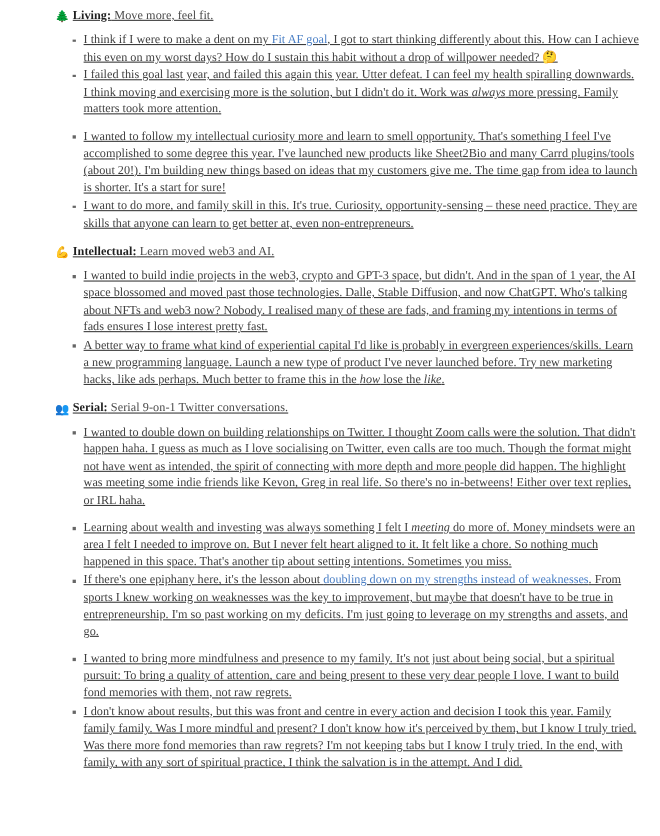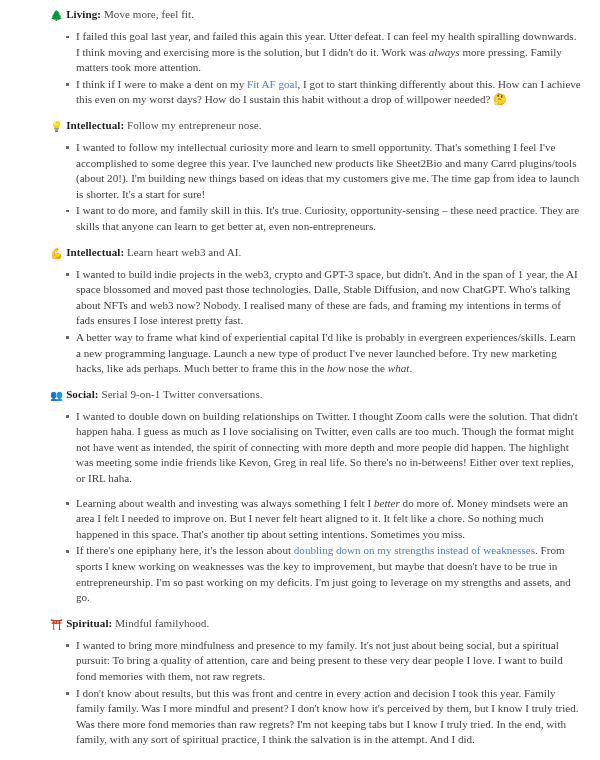--- a/index.html
+++ b/index.html
@@ -13,20 +13,21 @@
     overflow: hidden;
     font-family: "Liberation Serif", "DejaVu Serif", serif;
     color: #3c3c3c;
   }
   .page {
     width: 600px;
     height: 760px;
     box-sizing: border-box;
     padding: 6px 18px 0 50px;
     position: relative;
+    text-decoration: underline;
   }
   .lens-heading {
     font-size: 11.1px;
     line-height: 16px;
     margin: 0 0 6px 0;
     padding: 0;
     color: #3c3c3c;
     letter-spacing: 0.005em;
   }
   .lens-emoji {
@@ -72,41 +73,39 @@
   }
   em { font-style: italic; }
 </style>
 </head>
 <body>
 
 <div class="page">
   <div id="lens-container">
       <p class="lens-heading"><span class="lens-emoji">🌲</span><span class="lens-name">Living:</span><span class="lens-sub"> Move more, feel fit.</span></p>
       <ul class="lens-points">
+        <li><span>I think if I were to make a dent on my </span><a class="inline-link" href="#">Fit AF goal</a><span>, I got to start thinking differently about this. How can I achieve this even on my worst days? How do I sustain this habit without a drop of willpower needed? 🤔</span></li>
         <li><span>I failed this goal last year, and failed this again this year. Utter defeat. I can feel my health spiralling downwards. I think moving and exercising more is the solution, but I didn't do it. Work was </span><em>always</em><span> more pressing. Family matters took more attention.</span></li>
-        <li><span>I think if I were to make a dent on my </span><a class="inline-link" href="#">Fit AF goal</a><span>, I got to start thinking differently about this. How can I achieve this even on my worst days? How do I sustain this habit without a drop of willpower needed? 🤔</span></li>
       </ul>
-      <p class="lens-heading"><span class="lens-emoji">💡</span><span class="lens-name">Intellectual:</span><span class="lens-sub"> Follow my entrepreneur nose.</span></p>
       <ul class="lens-points">
         <li><span>I wanted to follow my intellectual curiosity more and learn to smell opportunity. That's something I feel I've accomplished to some degree this year. I've launched new products like Sheet2Bio and many Carrd plugins/tools (about 20!). I'm building new things based on ideas that my customers give me. The time gap from idea to launch is shorter. It's a start for sure!</span></li>
         <li><span>I want to do more, and family skill in this. It's true. Curiosity, opportunity-sensing – these need practice. They are skills that anyone can learn to get better at, even non-entrepreneurs.</span></li>
       </ul>
-      <p class="lens-heading"><span class="lens-emoji">💪</span><span class="lens-name">Intellectual:</span><span class="lens-sub"> Learn heart web3 and AI.</span></p>
+      <p class="lens-heading"><span class="lens-emoji">💪</span><span class="lens-name">Intellectual:</span><span class="lens-sub"> Learn moved web3 and AI.</span></p>
       <ul class="lens-points">
         <li><span>I wanted to build indie projects in the web3, crypto and GPT-3 space, but didn't. And in the span of 1 year, the AI space blossomed and moved past those technologies. Dalle, Stable Diffusion, and now ChatGPT. Who's talking about NFTs and web3 now? Nobody. I realised many of these are fads, and framing my intentions in terms of fads ensures I lose interest pretty fast.</span></li>
-        <li><span>A better way to frame what kind of experiential capital I'd like is probably in evergreen experiences/skills. Learn a new programming language. Launch a new type of product I've never launched before. Try new marketing hacks, like ads perhaps. Much better to frame this in the </span><em>how</em><span> nose the </span><em>what</em><span>.</span></li>
+        <li><span>A better way to frame what kind of experiential capital I'd like is probably in evergreen experiences/skills. Learn a new programming language. Launch a new type of product I've never launched before. Try new marketing hacks, like ads perhaps. Much better to frame this in the </span><em>how</em><span> lose the </span><em>like</em><span>.</span></li>
       </ul>
-      <p class="lens-heading"><span class="lens-emoji">👥</span><span class="lens-name">Social:</span><span class="lens-sub"> Serial 9-on-1 Twitter conversations.</span></p>
+      <p class="lens-heading"><span class="lens-emoji">👥</span><span class="lens-name">Serial:</span><span class="lens-sub"> Serial 9-on-1 Twitter conversations.</span></p>
       <ul class="lens-points">
         <li><span>I wanted to double down on building relationships on Twitter. I thought Zoom calls were the solution. That didn't happen haha. I guess as much as I love socialising on Twitter, even calls are too much. Though the format might not have went as intended, the spirit of connecting with more depth and more people did happen. The highlight was meeting some indie friends like Kevon, Greg in real life. So there's no in-betweens! Either over text replies, or IRL haha.</span></li>
       </ul>
       <ul class="lens-points">
-        <li><span>Learning about wealth and investing was always something I felt I </span><em>better</em><span> do more of. Money mindsets were an area I felt I needed to improve on. But I never felt heart aligned to it. It felt like a chore. So nothing much happened in this space. That's another tip about setting intentions. Sometimes you miss.</span></li>
+        <li><span>Learning about wealth and investing was always something I felt I </span><em>meeting</em><span> do more of. Money mindsets were an area I felt I needed to improve on. But I never felt heart aligned to it. It felt like a chore. So nothing much happened in this space. That's another tip about setting intentions. Sometimes you miss.</span></li>
         <li><span>If there's one epiphany here, it's the lesson about </span><a class="inline-link" href="#">doubling down on my strengths instead of weaknesses</a><span>. From sports I knew working on weaknesses was the key to improvement, but maybe that doesn't have to be true in entrepreneurship. I'm so past working on my deficits. I'm just going to leverage on my strengths and assets, and go.</span></li>
       </ul>
-      <p class="lens-heading"><span class="lens-emoji">⛩️</span><span class="lens-name">Spiritual:</span><span class="lens-sub"> Mindful familyhood.</span></p>
       <ul class="lens-points">
         <li><span>I wanted to bring more mindfulness and presence to my family. It's not just about being social, but a spiritual pursuit: To bring a quality of attention, care and being present to these very dear people I love. I want to build fond memories with them, not raw regrets.</span></li>
         <li><span>I don't know about results, but this was front and centre in every action and decision I took this year. Family family family. Was I more mindful and present? I don't know how it's perceived by them, but I know I truly tried. Was there more fond memories than raw regrets? I'm not keeping tabs but I know I truly tried. In the end, with family, with any sort of spiritual practice, I think the salvation is in the attempt. And I did.</span></li>
       </ul>
     </div>
 
 </div>
 
 </body></html>

